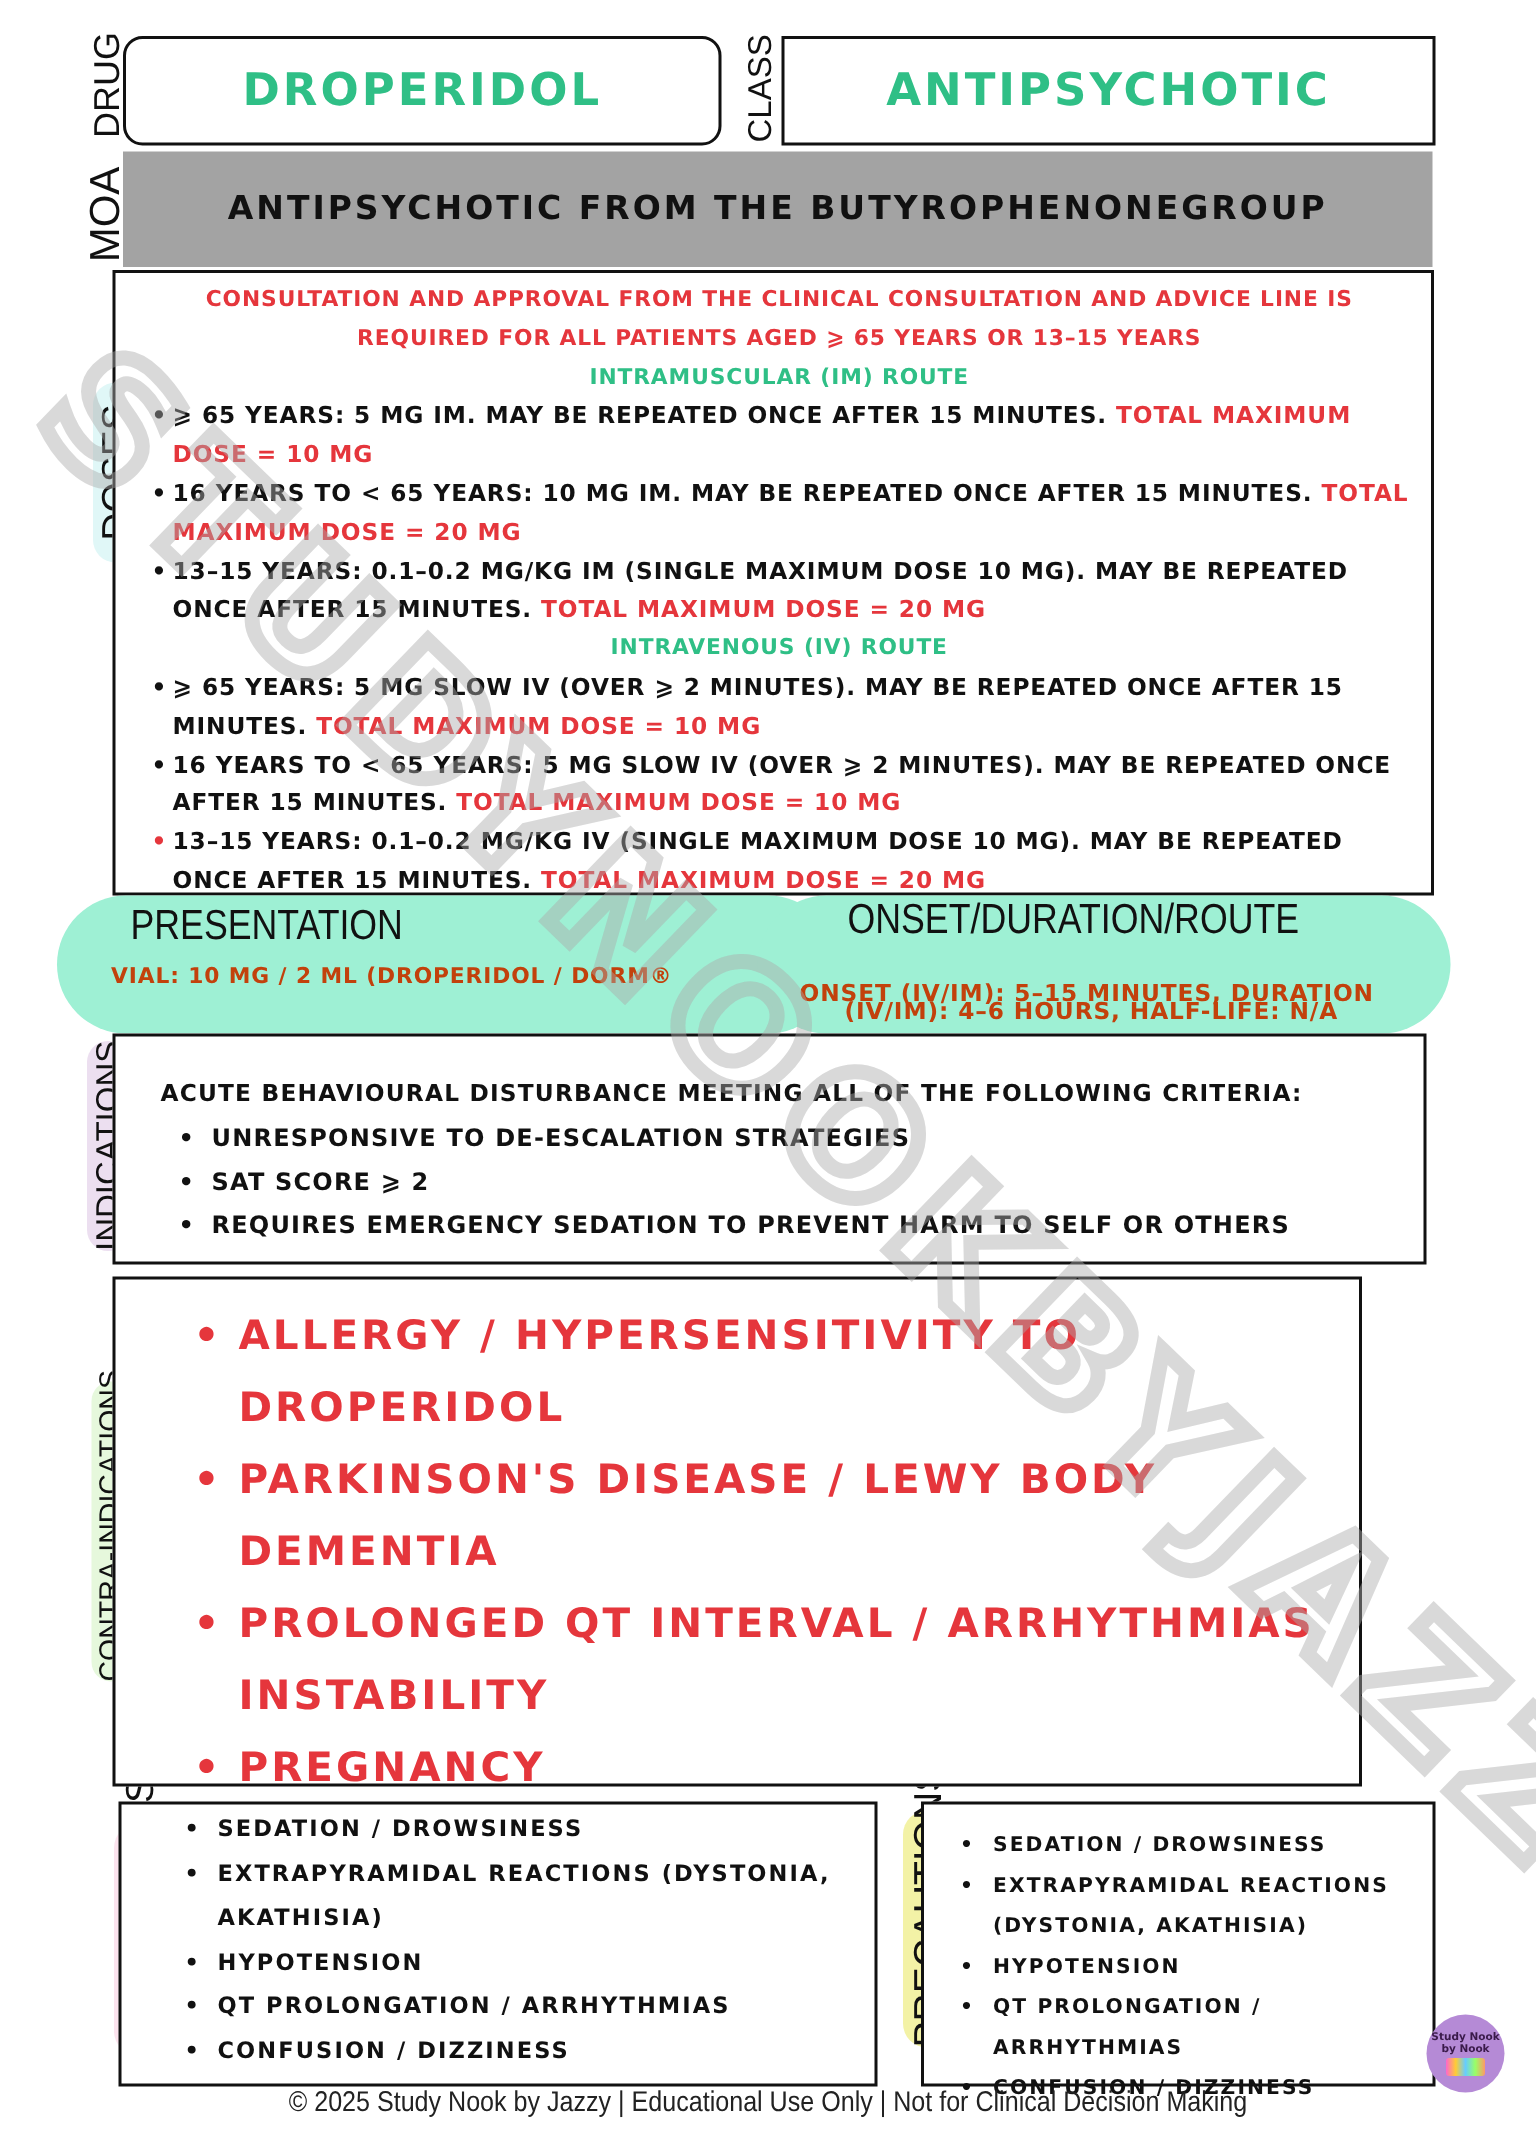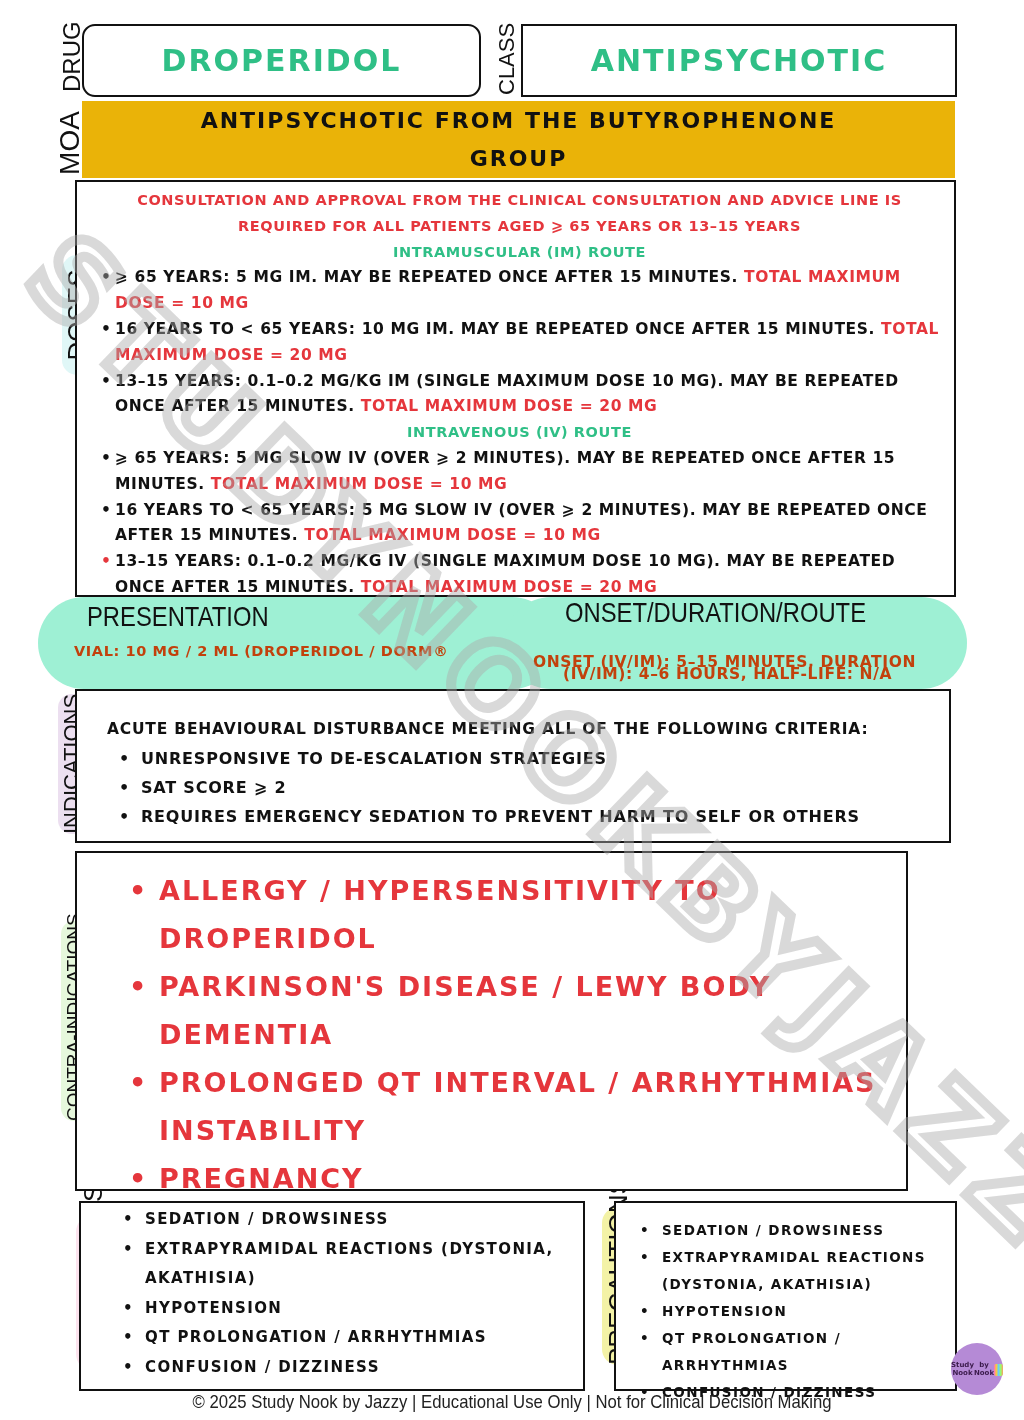--- a/index.html
+++ b/index.html
@@ -20,22 +20,22 @@
     border-radius: 18px;
   }
 
   .box { position: absolute; border: 2.5px solid #111; background: #fff; }
 
   
   #drug-box { left: 82px; top: 24px; width: 399px; height: 73px; display:flex; align-items:center; justify-content:center;border-radius:13px; }
   #class-box { left: 521px; top: 24px; width: 436px; height: 73px; display:flex; align-items:center; justify-content:center; }
   .title-green { color: #2fbf86; font-size: 30px; letter-spacing: 2px; }
 
-  #moa-band { position:absolute; left: 82px; top: 101px; width: 873px; height: 77px; background:#eab308;
-    display:flex; flex-direction:column; align-items:center; justify-content:center; text-align:center; }
+  #moa-band { position:absolute; left: 82px; top: 101px; width: 873px; height: 77px; background:#a3a3a3;
+    display:flex; flex-direction:row; align-items:center; justify-content:center; text-align:center; }
   #moa-band span { font-size: 22px; letter-spacing: 2px; line-height: 38px; color:#111; }
 
   
   #doses-box { left: 75px; top: 180px; width: 881px; height: 417px; padding: 6px 0 0 8px; }
   .center { text-align:center; }
   .red { color: #e5363c; }
   .green { color: #2fbf86; }
   .dline { font-size: 15.5px; line-height: 25.8px; letter-spacing: 0.6px; }
   .bul { position: relative; padding: 0 10px 0 30px; text-align:left; }
   .bul::before { content: "•"; position: absolute; left: 16px; top: 0; color:#111; }
@@ -67,21 +67,21 @@
   .se::before { content:"•"; position:absolute; left: 2px; }
   .se.cont::before { content:""; }
   .pr { font-size: 13.5px; line-height: 27px; letter-spacing: 1.4px; position: relative; padding-left: 24px; }
   .pr::before { content:"•"; position:absolute; left: 2px; }
   .pr.cont::before { content:""; }
 
   
   #footer { position:absolute; left: 0; top: 1391px; width: 1024px; text-align:center; font-family:"Liberation Sans", sans-serif; font-size: 19px; color:#222; transform: scaleX(0.88); }
 
   #badge { position:absolute; left: 951px; top: 1343px; width: 52px; height: 52px; border-radius: 50%; background:#b58ad6;
-    display:flex; flex-direction:row; align-items:center; justify-content:center; font-size: 7px; color:#3a1a4a; font-weight:bold; line-height: 8px; text-align:center; }
+    display:flex; flex-direction:column; align-items:center; justify-content:center; font-size: 7px; color:#3a1a4a; font-weight:bold; line-height: 8px; text-align:center; }
   #badge .blocks { width: 26px; height: 12px; margin-top: 2px; background: linear-gradient(90deg, #f6c, #fc3, #6cf, #9f6, #f96); border-radius: 2px; }
 
   
   #watermark { position:absolute; left: 90px; top: 210px; width: 1100px; font-size: 108px; font-weight: bold; color: rgba(255,255,255,0.0);
     -webkit-text-stroke: 10px rgba(170,170,170,0.45); transform: rotate(44deg); transform-origin: left top; letter-spacing: 14px; pointer-events:none; white-space: nowrap; font-family:"DejaVu Sans", sans-serif; }
 </style>
 </head>
 <body>
 
 <div class="vlabel" style="left:41px; top:46px; width:62px; height:30px; font-size:24px; line-height:30px;">DRUG</div>

